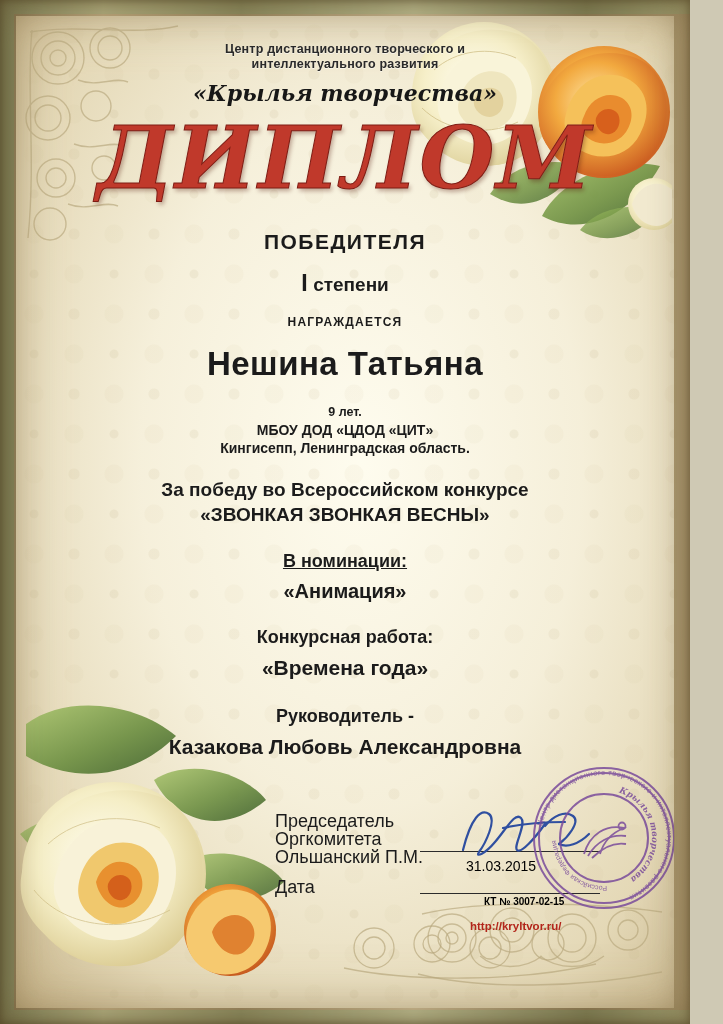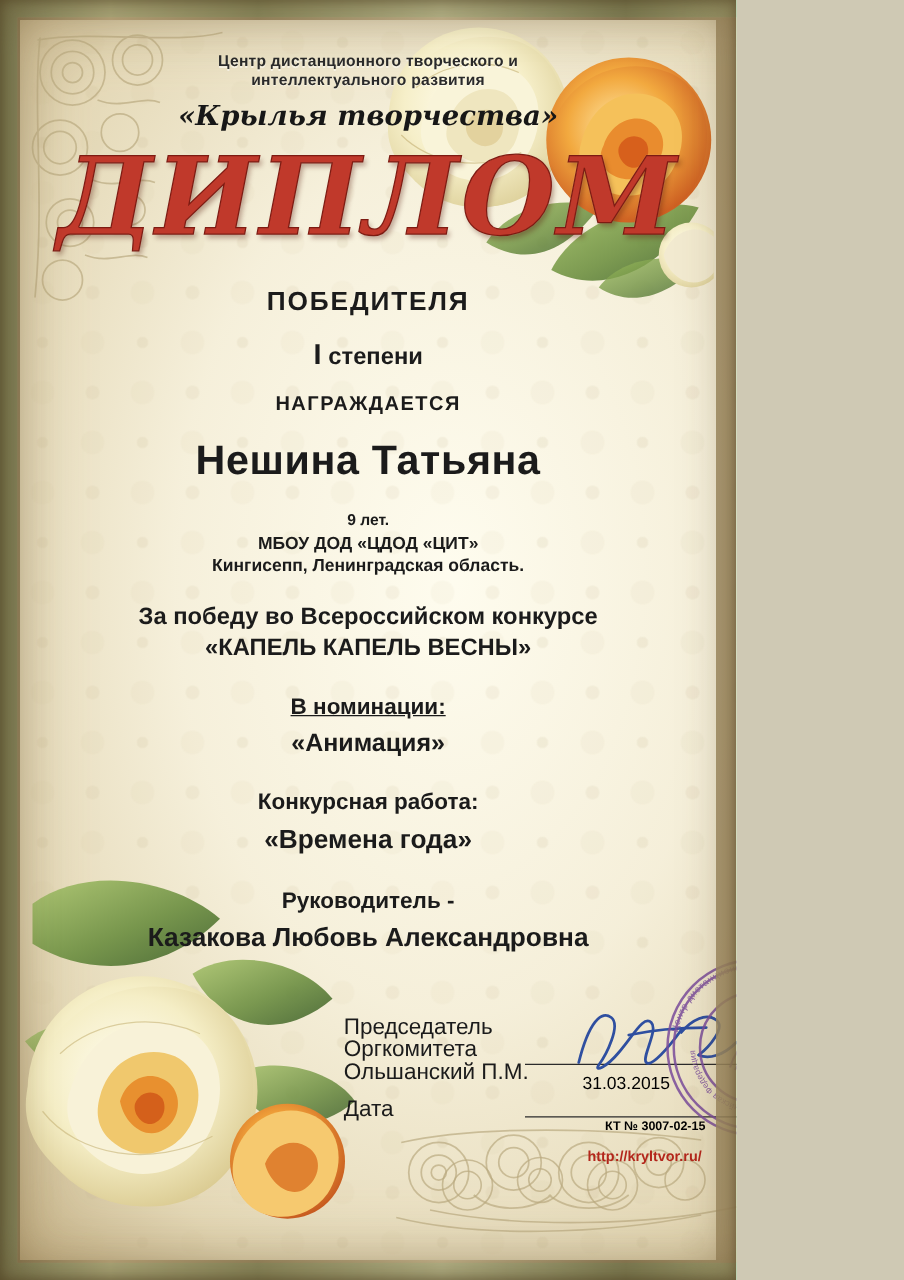--- a/index.html
+++ b/index.html
@@ -5,24 +5,25 @@
   html, body {
     margin: 0;
     padding: 0;
     background: #cfc9b4;
   }
   body {
     font-family: "Liberation Sans", sans-serif;
   }
   .page {
     position: relative;
-    width: 589px;
+    width: 642px;
     height: 1024px;
     overflow: hidden;
     background: #86efac;
+    padding-left: 48px;
   }
   
   .paper {
     position: absolute;
     left: 14px; top: 14px;
     width: 695px; height: 996px;
     background:
       radial-gradient(ellipse at 50% 45%, rgba(255,253,240,0.95) 0%, rgba(246,240,219,0.9) 45%, rgba(228,216,182,0.95) 78%, rgba(199,181,140,1) 100%),
       linear-gradient(110deg, #e9e2c7 0%, #f3eeda 30%, #efe8cf 60%, #e2d8b6 100%);
     box-shadow: inset 0 0 60px rgba(150,120,70,0.35);
@@ -116,21 +117,21 @@
   }
   .degree {
     margin-top: 16px;
     font-size: 20px;
     font-weight: bold;
   }
   .degree .num { font-size: 23px; }
   .degree .word { font-weight: bold; font-size: 19px; }
   .awarded {
     margin-top: 18px;
-    font-size: 16px;
+    font-size: 12px;
     font-weight: bold;
     letter-spacing: 1.2px;
   }
   .recipient {
     margin-top: 16px;
     font-size: 33px;
     font-weight: bold;
     letter-spacing: .5px;
   }
   .small-block {
@@ -411,21 +412,21 @@
     </div>
     <div class="awarded">НАГРАЖДАЕТСЯ</div>
     <div class="recipient">Нешина Татьяна</div>
     <div class="small-block">
       <div class="age">9 лет.</div>
       <div>МБОУ ДОД «ЦДОД «ЦИТ»</div>
       <div>Кингисепп, Ленинградская область.</div>
     </div>
     <div class="reason">
       <div>За победу во Всероссийском конкурсе</div>
-      <div>«КАПЕЛЬ КАПЕЛЬ ВЕСНЫ»</div>
+      <div>«ЗВОНКАЯ ЗВОНКАЯ ВЕСНЫ»</div>
     </div>
     <div class="nomination-label">В номинации:</div>
     <div class="nomination-value">«Анимация»</div>
     <div class="work-label">Конкурсная работа:</div>
     <div class="work-value">«Времена года»</div>
     <div class="leader-label">Руководитель -</div>
     <div class="leader-value">Казакова Любовь Александровна</div>
   </div>
 
   <div class="sig-block">

